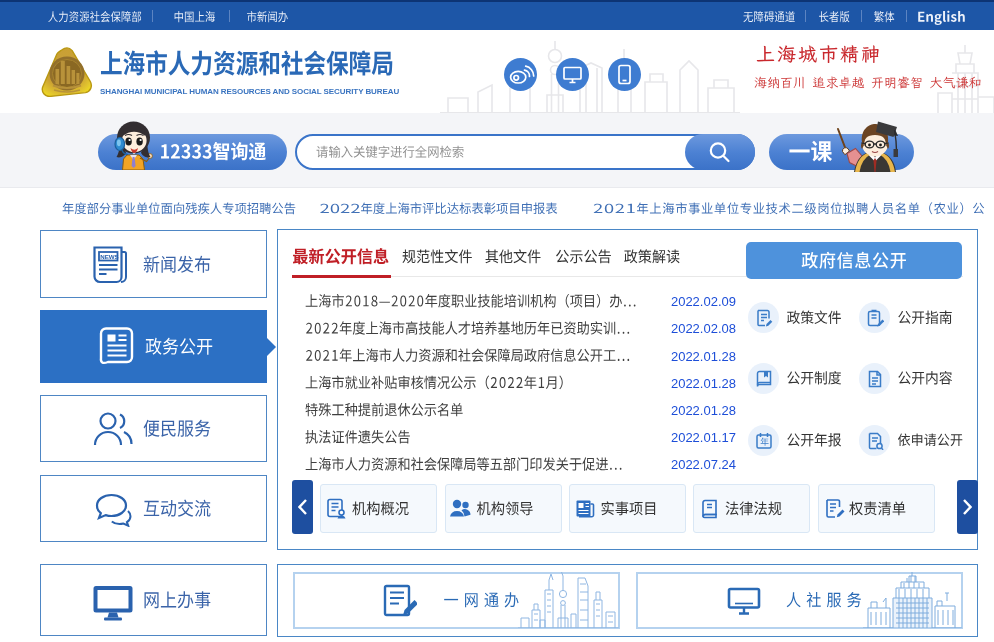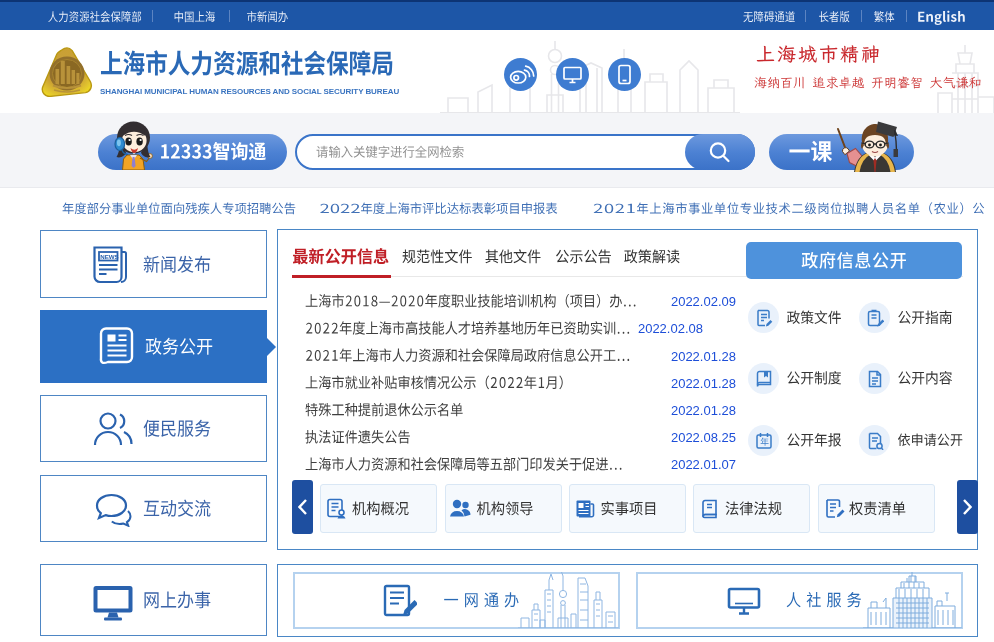--- a/index.html
+++ b/index.html
@@ -161,26 +161,26 @@
     <path d="M38.9 24h2.2M30.2 23.6l-3.7 -.8M49.8 23.6l3.7 -.8" stroke="#2b2b2b" stroke-width="1.3" fill="none"></path>
     <circle cx="34.5" cy="25" r="1.4" fill="#1a1a1a"></circle>
     <circle cx="45.5" cy="25" r="1.4" fill="#1a1a1a"></circle>
     <path d="M37 31.5 q3 2 6 0" stroke="#9c4a4a" stroke-width="1.2" fill="none"></path>
   </svg>
 
   <div class="abs" id="panel"></div>
   <div class="abs" id="tabline"></div>
   <div class="abs" id="tabred"></div>
   <div class="abs date" style="left:666px;top:294px">2022.02.09</div>
-  <div class="abs date" style="left:633px;top:321px">2022.02.08</div>
+  <div class="abs date" style="left:666px;top:321px">2022.02.08</div>
   <div class="abs date" style="left:666px;top:349px">2022.01.28</div>
   <div class="abs date" style="left:666px;top:376px">2022.01.28</div>
   <div class="abs date" style="left:666px;top:403px">2022.01.28</div>
-  <div class="abs date" style="left:666px;top:430px">2022.08.25</div>
-  <div class="abs date" style="left:666px;top:457px">2022.01.07</div>
+  <div class="abs date" style="left:666px;top:430px">2022.01.17</div>
+  <div class="abs date" style="left:666px;top:457px">2022.07.24</div>
   <div class="abs" id="govbtn"></div>
 
   <div class="abs icirc" style="left:748px;top:302px"></div>
   <div class="abs icirc" style="left:859px;top:302px"></div>
   <div class="abs icirc" style="left:748px;top:363px"></div>
   <div class="abs icirc" style="left:859px;top:363px"></div>
   <div class="abs icirc" style="left:748px;top:425px"></div>
   <div class="abs icirc" style="left:859px;top:425px"></div>
 
   <svg class="abs" style="left:755px;top:309px" width="18" height="18" viewBox="0 0 18 18" fill="none" stroke="#3a7cc8" stroke-width="1.5">

